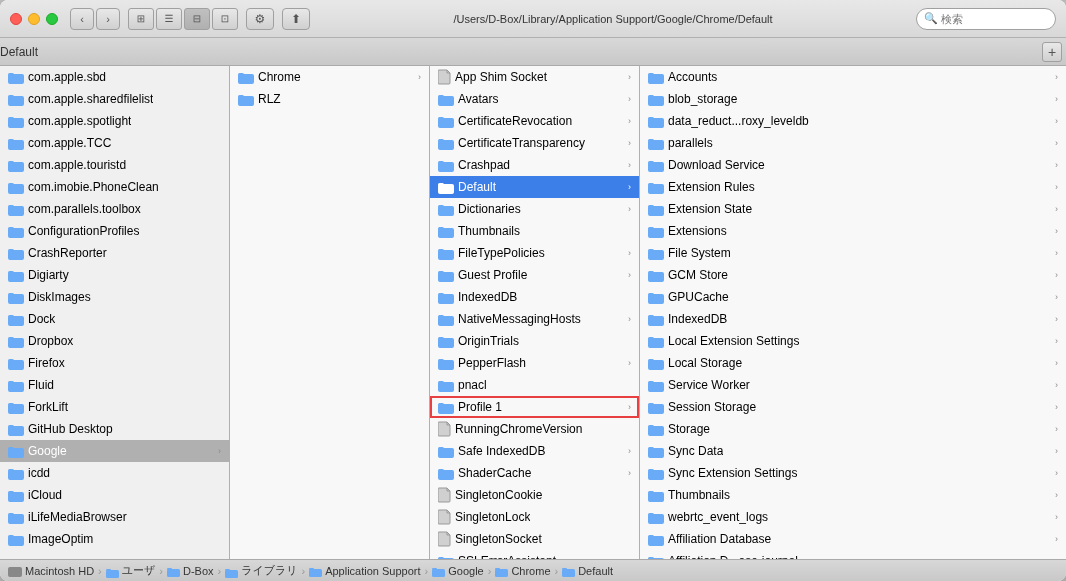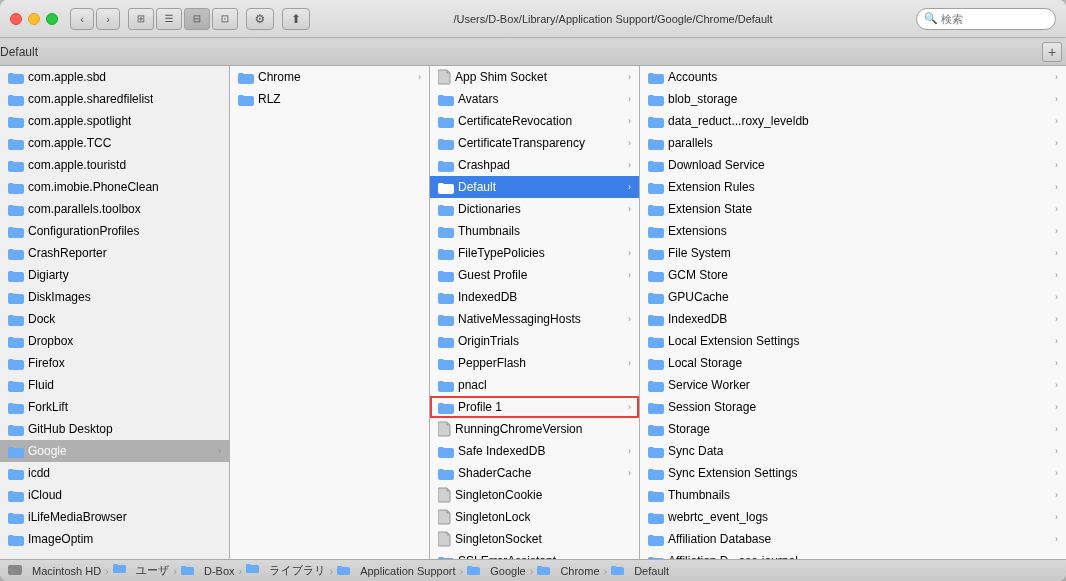--- a/index.html
+++ b/index.html
@@ -222,22 +222,22 @@
       border-top: 1px solid #aaa;
       display: flex;
       align-items: center;
       padding: 0 8px;
       gap: 4px;
       flex-shrink: 0;
       overflow: hidden;
     }
     .statusbar-item {
       display: flex;
-      align-items: flex-start;
-      gap: 10px;
+      align-items: flex-end;
+      gap: 3px;
       font-size: 11px;
       color: #333;
       white-space: nowrap;
     }
     .statusbar-sep {
       color: #999;
       font-size: 11px;
     }
     .hd-icon {
       width: 14px; height: 10px;

